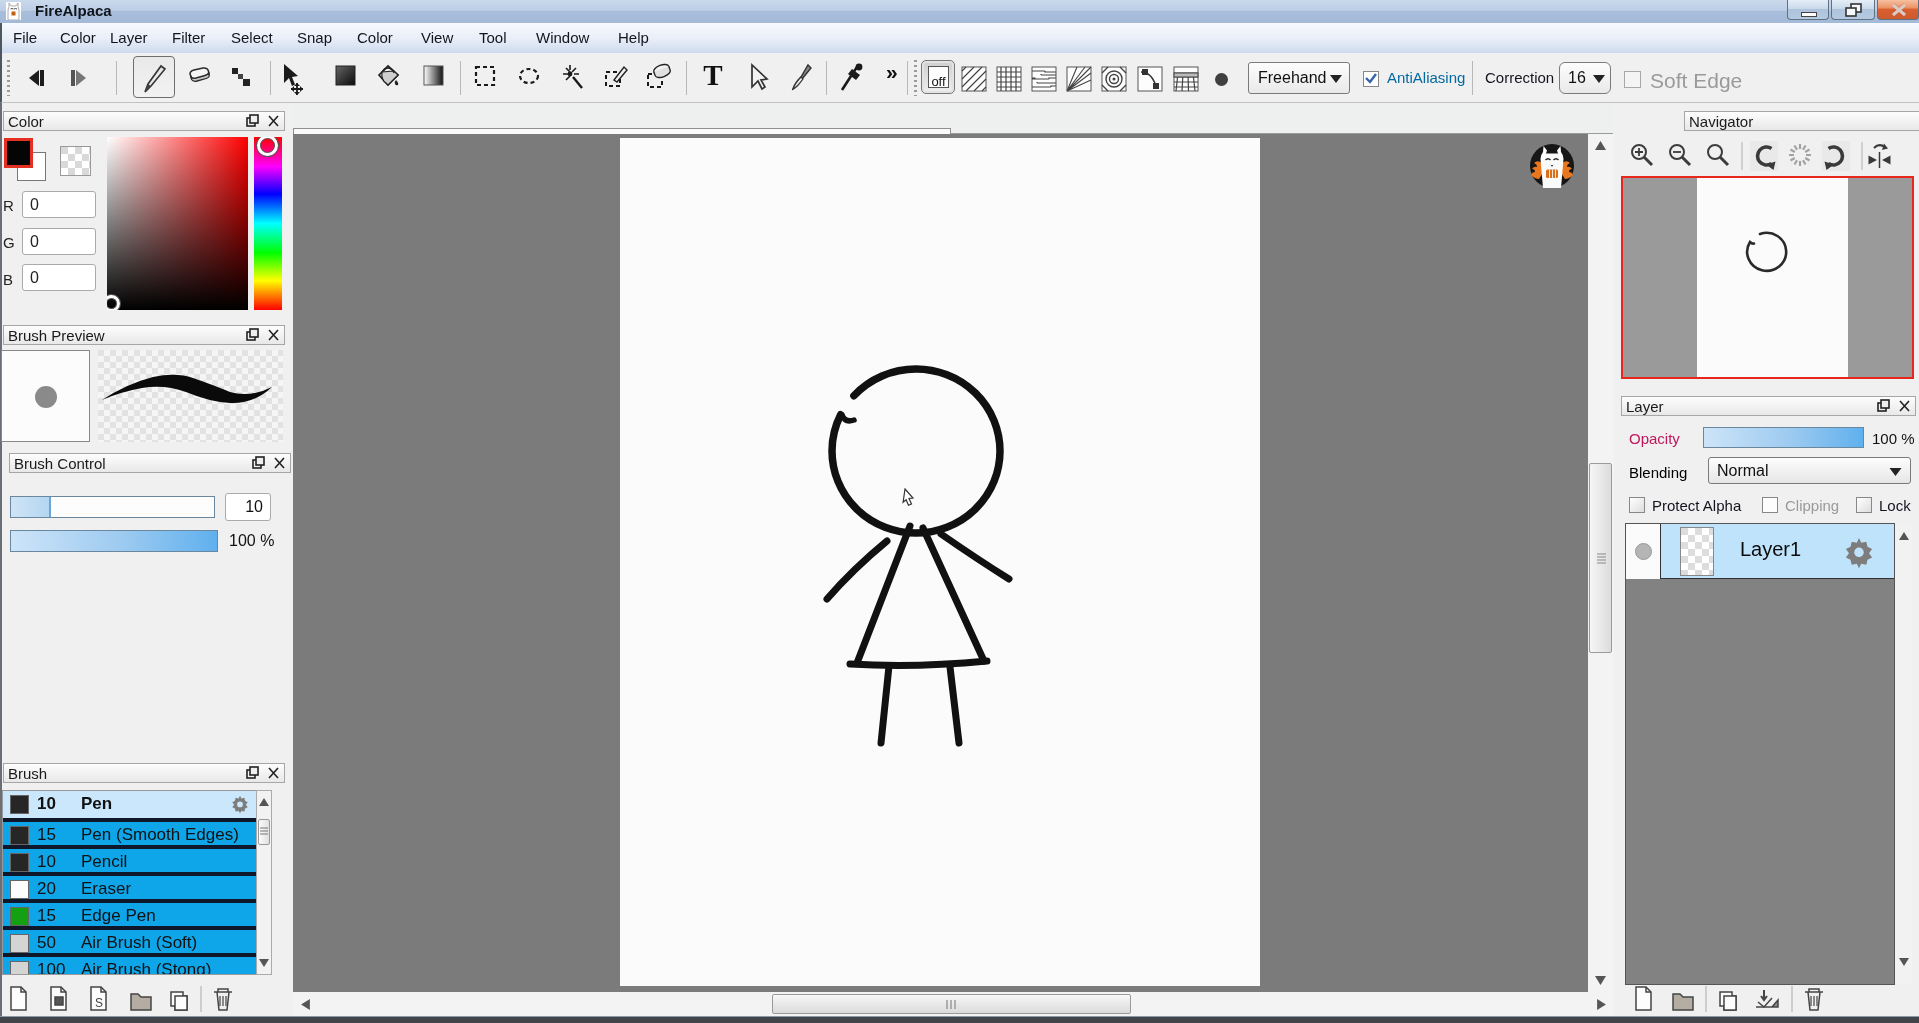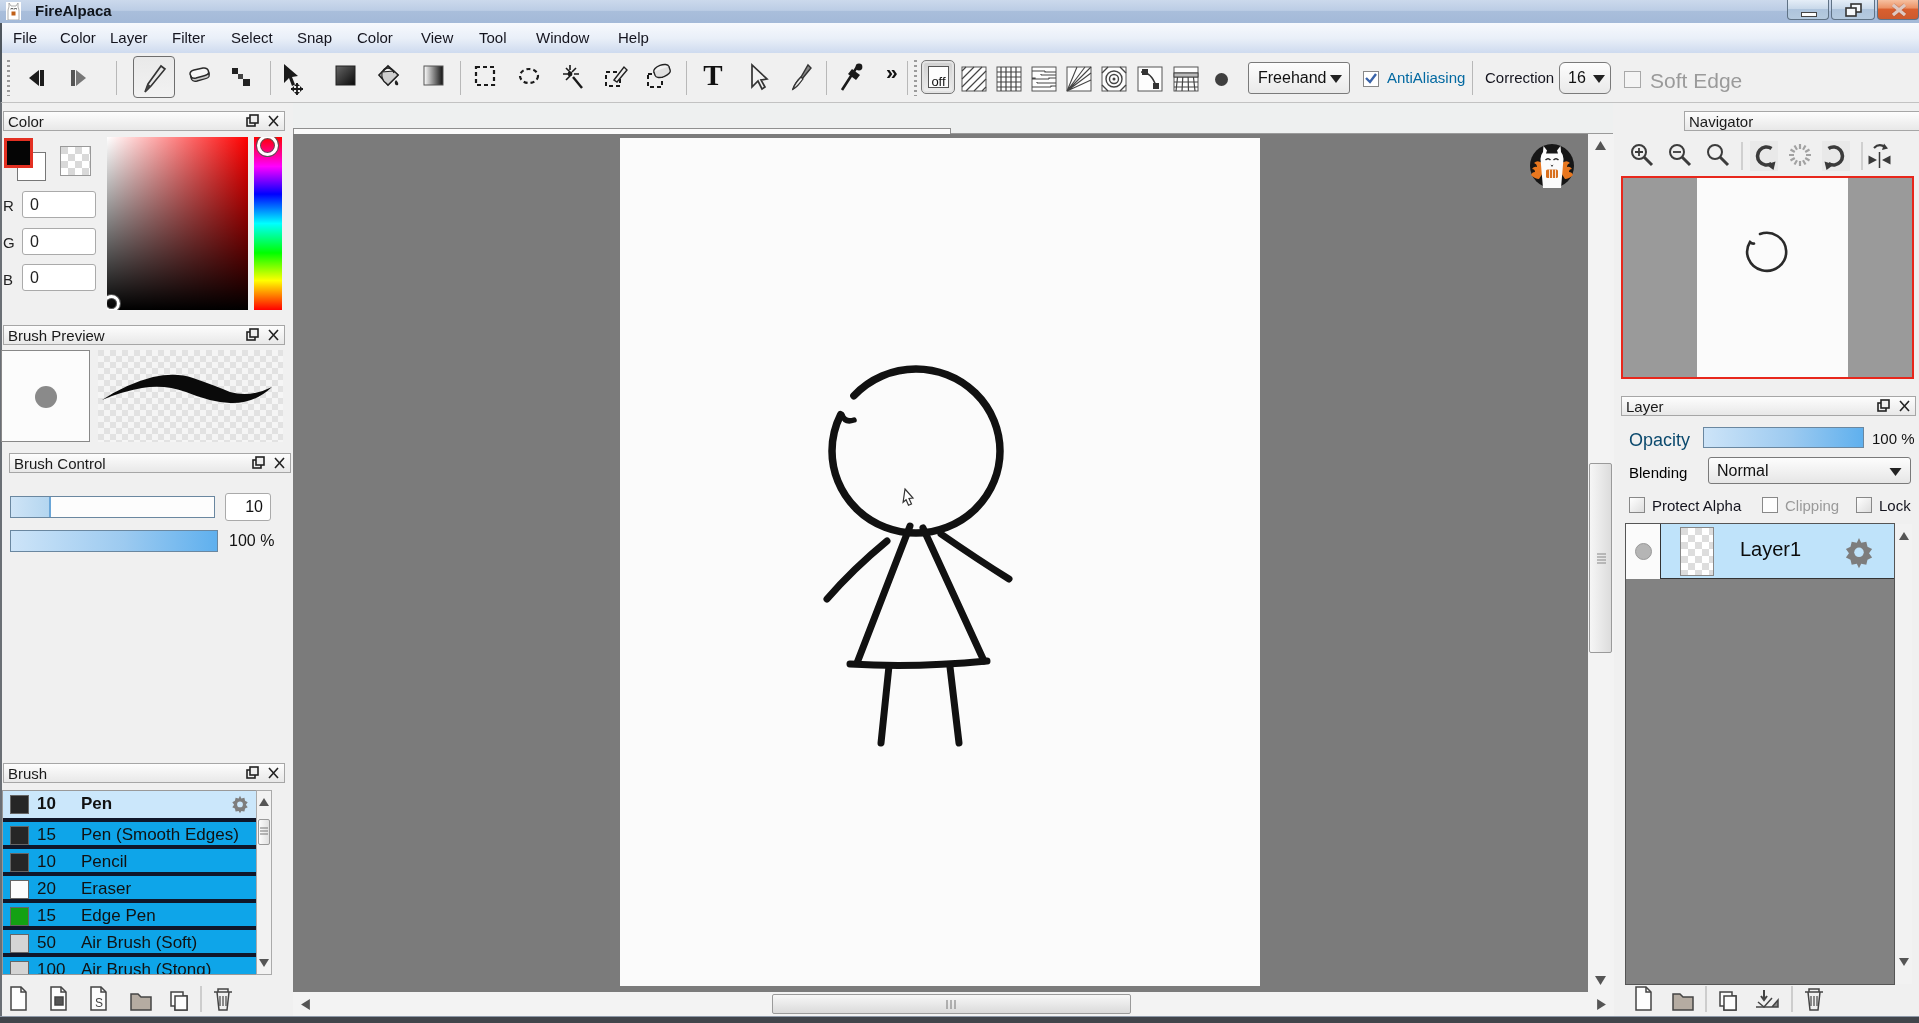--- a/index.html
+++ b/index.html
@@ -519,21 +519,21 @@
 
 <div class="abs ptitle" style="left:1621px;top:396px;width:295px">Layer
   <svg class="pbtns" viewBox="0 0 38 15">
       <g stroke="#222" fill="none" stroke-width="1.6">
     <rect x="5" y="4" width="8" height="8"></rect>
         <rect x="8" y="1" width="8" height="8" fill="#efefef"></rect>
     <path d="M27 2 l9 10 M36 2 l-9 10"></path>
       </g>
     </svg>
 </div>
-<div class="abs" style="left:1629px;top:430px;font-size:18px;color:#0c4a6e">Opacity</div>
+<div class="abs" style="left:1629px;top:430px;font-size:15px;color:#be185d">Opacity</div>
 <div class="abs" style="left:1703px;top:427px;width:161px;height:21px;border:1px solid #6a87a0;background:linear-gradient(90deg,#cde4f8,#9ccaf0 55%,#5fb0ee)"></div>
 <div class="abs" style="left:1872px;top:430px;font-size:15px;color:#111">100 %</div>
 <div class="abs" style="left:1629px;top:464px;font-size:15px;color:#000000">Blending</div>
 <div class="abs" style="left:1708px;top:457px;width:203px;height:27px;border:1px solid #7a7a7a;border-radius:3px;background:linear-gradient(#fdfdfd,#e6e6e6);font-size:16px;color:#111;line-height:25px;padding-left:8px">Normal
   <svg width="13" height="8" viewBox="0 0 12 8" style="position:absolute;right:8px;top:10px">
       <path d="M0 0 h12 l-6 8 Z" fill="#222"></path>
     </svg>
 </div>
 <div class="abs" style="left:1629px;top:497px;width:16px;height:16px;border:1px solid #888;background:linear-gradient(135deg,#fff,#ddd)"></div>
 <div class="abs" style="left:1652px;top:497px;font-size:15px;color:#14141e">Protect Alpha</div>

